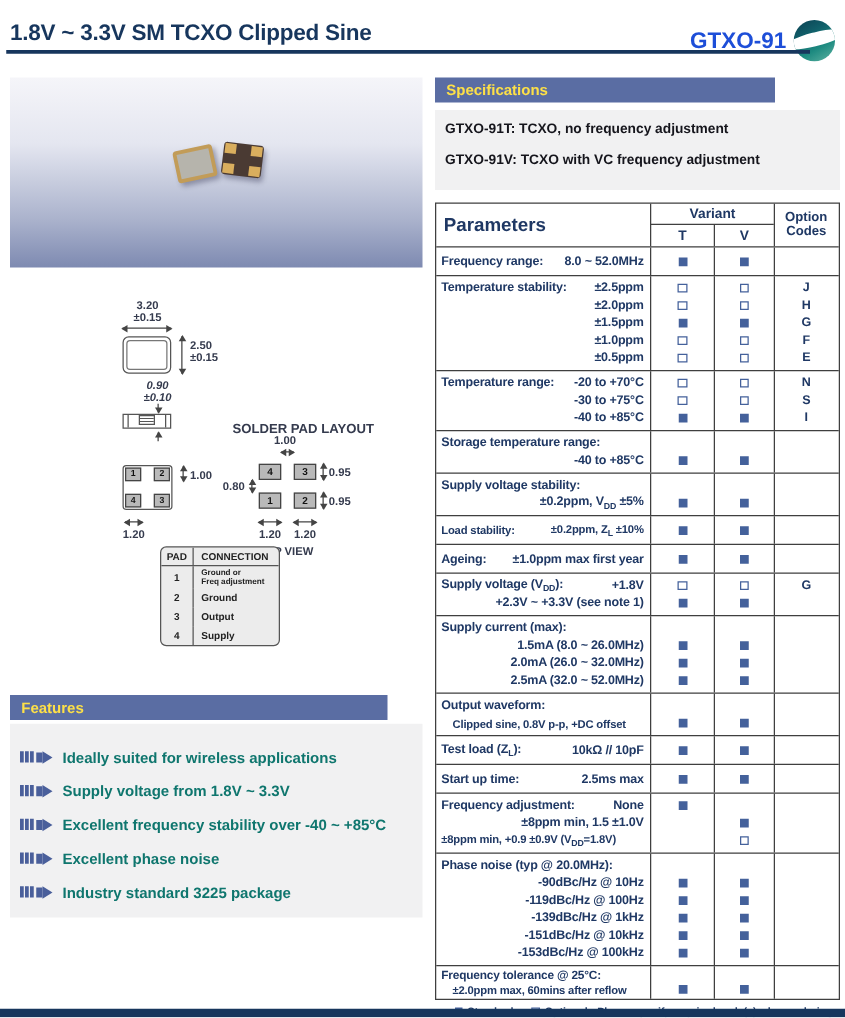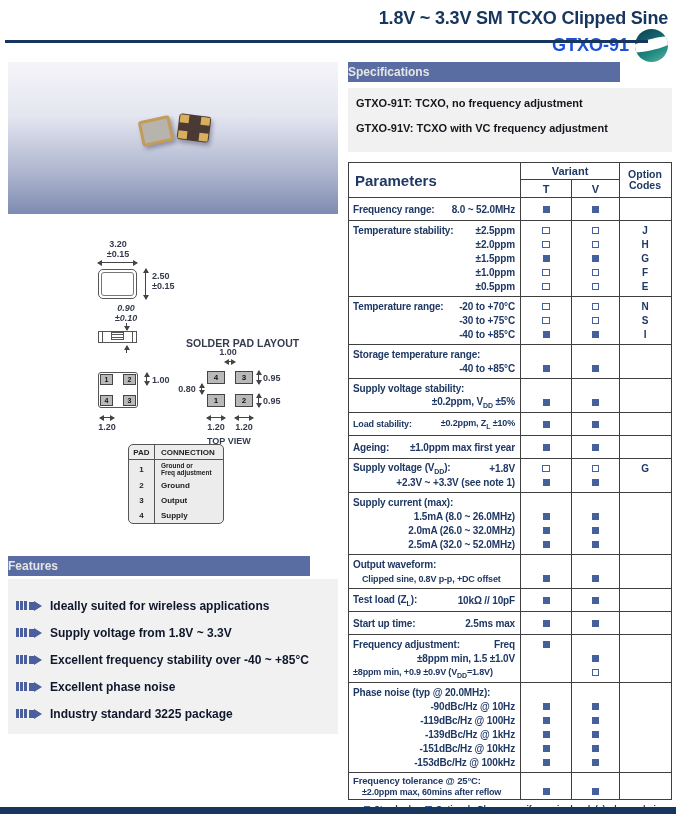--- a/index.html
+++ b/index.html
@@ -1,30 +1,30 @@
 <!DOCTYPE html>
 <html><head>
 <meta charset="utf-8">
 <style>
   html,body{margin:0;padding:0;background:#fff;}
   .page{position:relative;width:676px;height:814px;background:#fff;overflow:hidden;
         font-family:"Liberation Sans",sans-serif;color:#1F3864;}
   
-  .hdr{position:absolute;left:8px;top:8px;width:660px;height:30px;display:flex;align-items:flex-end;flex-direction:column;}
+  .hdr{position:absolute;left:8px;top:16px;width:660px;height:30px;display:flex;align-items:flex-start;}
   .hdr h1{margin:0;font-size:18px;font-weight:bold;color:#17365D;letter-spacing:-0.2px;}
   .hdr .model-wrap{margin-left:auto;display:flex;align-items:center;gap:6px;}
   .hdr .model{font-size:18px;font-weight:bold;color:#1d4ed8;}
   .logo{position:relative;width:33px;height:33px;border-radius:50%;overflow:hidden;
         background:linear-gradient(150deg,#0b3f52 0%,#11606a 35%,#1d8a80 65%,#5fb3a2 100%);}
   .logo::after{content:"";position:absolute;left:-25%;top:30%;width:150%;height:34%;
         background:#fff;border-radius:50%;transform:rotate(-14deg);}
   .hdr-rule{position:absolute;left:5px;top:40px;width:643px;height:3px;background:#17365D;}
   
-  .sec-bar{height:20px;background:#5A6DA3;color:#e5e5e5;font-size:12px;font-weight:bold;
-           line-height:20px;box-sizing:border-box;}
+  .sec-bar{height:20px;background:#5A6DA3;color:#fde047;font-size:12px;font-weight:bold;
+           line-height:20px;padding-left:9px;box-sizing:border-box;}
   .gray-box{background:#f1f1f2;}
   
   .photo{position:absolute;left:8px;top:62px;width:330px;height:152px;
          background:linear-gradient(180deg,#f5f5f9 0%,#e4e6f0 35%,#aab2cc 75%,#7e8ab1 100%);}
   .chip{position:absolute;box-shadow:2px 3px 4px rgba(30,30,60,.35);}
   .chip-top{left:132px;top:56px;width:32px;height:26px;transform:rotate(-12deg);
             background:#b6b4ac;border:3px solid #c29c58;border-radius:3px;box-sizing:border-box;}
   .chip-bottom{left:170px;top:53px;width:32px;height:26px;transform:rotate(7deg);
             background:#4a3a33;border-radius:3px;}
   .chip-bottom span{position:absolute;width:9px;height:8px;background:#d9ae5e;}
@@ -55,38 +55,38 @@
         background:repeating-linear-gradient(#fff 0 1.5px,#555 1.5px 2.5px);}
   .bottomview{position:absolute;left:98px;top:158px;width:40px;height:36px;border:1.5px solid #555;
               border-radius:3px;box-sizing:border-box;}
   .pad{position:absolute;background:#b9b9b9;border:1px solid #444;box-sizing:border-box;
        display:flex;align-items:center;justify-content:center;font-size:7px;font-weight:bold;color:#111;}
   .bottomview .pad{width:13px;height:11px;}
   .bv-tl{left:1px;top:1px;}.bv-tr{right:1px;top:1px;}.bv-bl{left:1px;bottom:1px;}.bv-br{right:1px;bottom:1px;}
   .lay-pad{position:absolute;width:18px;height:13px;background:#b9b9b9;border:1px solid #444;box-sizing:border-box;
        display:flex;align-items:center;justify-content:center;font-size:8px;font-weight:bold;color:#111;}
   
-  .pc-table{position:absolute;left:128px;top:230px;width:94px;background:#ececec;
+  .pc-table{position:absolute;left:128px;top:223px;width:94px;background:#ececec;
             border:1.6px solid #555;border-radius:5px;overflow:hidden;font-size:8px;color:#222;}
   .pc-row{display:flex;min-height:15px;align-items:stretch;}
   .pc-head{border-bottom:1.2px solid #555;font-weight:bold;min-height:14px;}
   .pc-num{width:25px;border-right:1.2px solid #555;display:flex;align-items:center;justify-content:center;font-weight:bold;}
   .pc-name{flex:1;padding-left:6px;display:flex;flex-direction:column;justify-content:center;font-weight:bold;}
   .pc-body .pc-row:first-child{min-height:18px;}
   .pc-body .pc-row:first-child .pc-name{font-size:6.5px;line-height:7px;}
   
   .features{position:absolute;left:8px;top:556px;width:330px;}
   .features .sec-bar{width:302px;}
   .features-box{margin-top:3px;height:155px;box-sizing:border-box;padding:13px 6px 0 8px;}
   .feat{display:flex;align-items:center;height:27px;}
   .feat-arrow{display:inline-flex;align-items:center;width:34px;flex:0 0 34px;}
   .feat-arrow i{width:2.5px;height:9px;background:#4a5f9b;margin-right:1.5px;}
   .feat-arrow s{width:5px;height:8px;background:#4a5f9b;margin-left:1px;text-decoration:none;}
   .feat-arrow b{width:0;height:0;border-left:8px solid #4a5f9b;border-top:5.5px solid transparent;border-bottom:5.5px solid transparent;}
-  .feat-text{font-size:12px;font-weight:bold;color:#0f172a;}
+  .feat-text{font-size:12px;font-weight:bold;color:#0f766e;}
   
   .right{position:absolute;left:348px;top:62px;width:324px;}
   .right .sec-bar{width:272px;}
   .spec-box{margin-top:6px;height:64px;box-sizing:border-box;padding:9px 0 0 8px;}
   .variant-line{font-size:11px;font-weight:bold;color:#15151c;margin-bottom:13px;}
   
   .spec-table{margin-top:10px;border:1.5px solid #3f3f3f;}
   .thead{display:grid;grid-template-columns:171px 51px 48px 51px;grid-template-rows:17px 17px;
          border-bottom:1px solid #3f3f3f;}
   .th{display:flex;align-items:center;justify-content:center;font-weight:bold;}
@@ -674,21 +674,21 @@
               </div>
             </div>
        <div class="cell cc">
               <div class="slot code"></div>
             </div>
      </div>
           <div class="trow">
        <div class="cell cp">
               <div class="slot pslot">
                 <span class="lab">Frequency adjustment:</span>
-                <span class="val ">Freq</span>
+                <span class="val ">None</span>
               </div>
               <div class="slot pslot">
                 <span class="val ">±8ppm min, 1.5 ±1.0V</span>
               </div>
               <div class="slot pslot">
                 <span class="val leftflush tight">±8ppm min, +0.9 ±0.9V (V<sub>DD</sub>=1.8V)</span>
               </div>
             </div>
        <div class="cell ct">
               <div class="slot">

